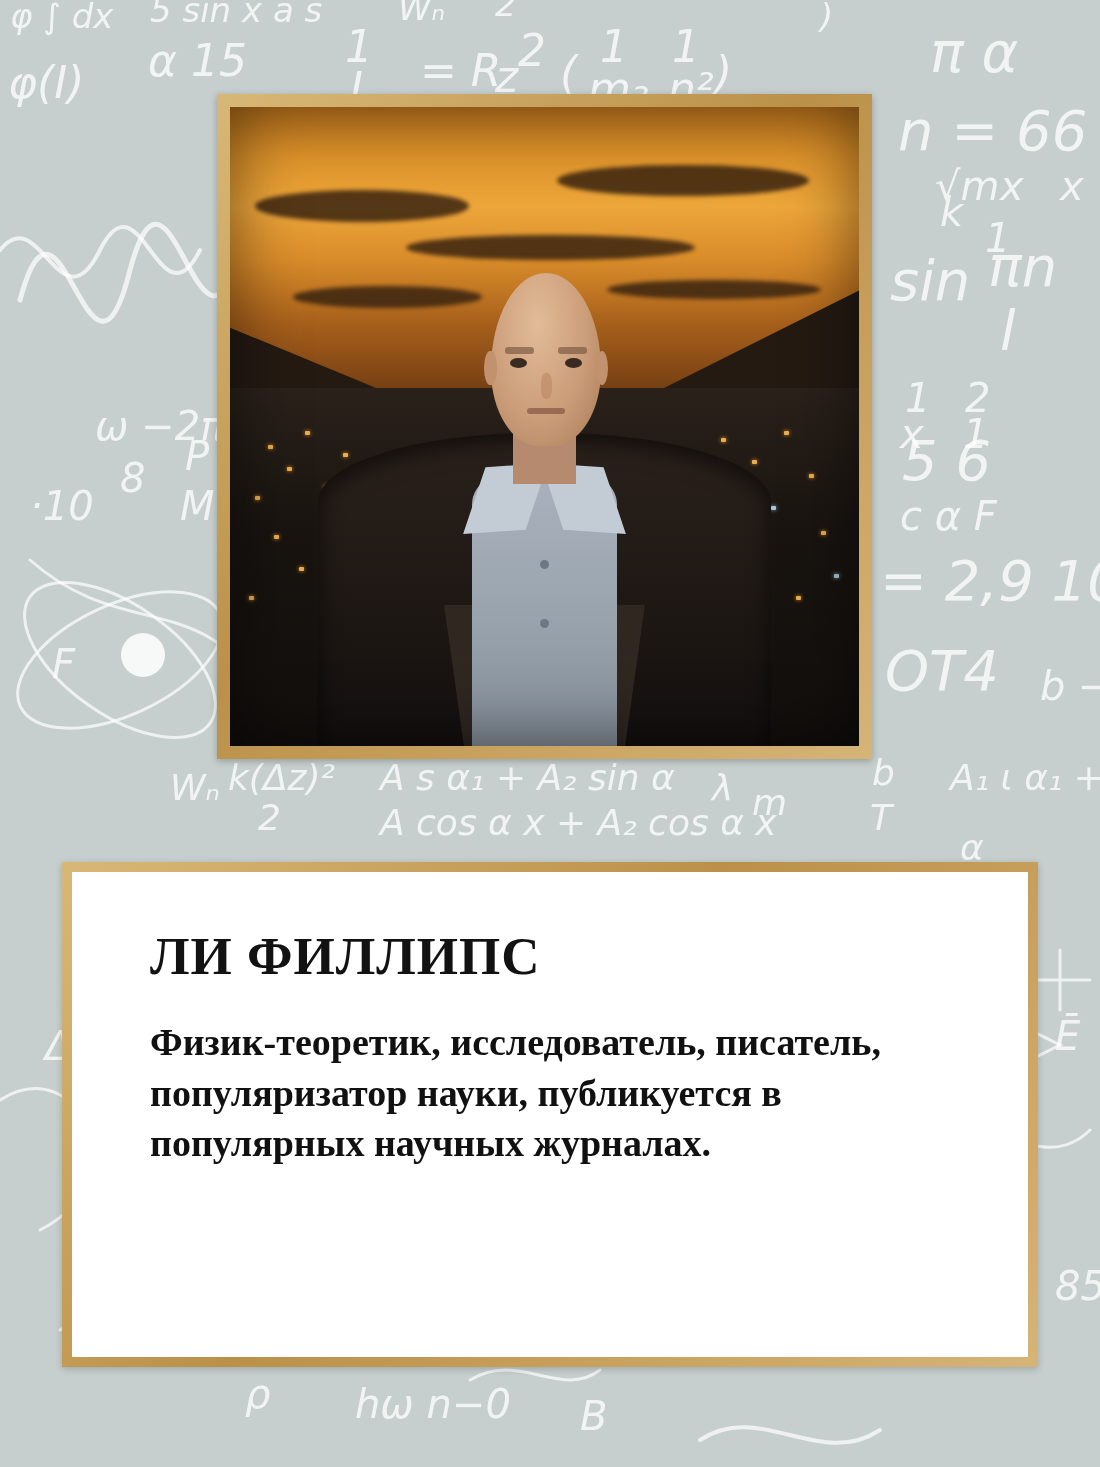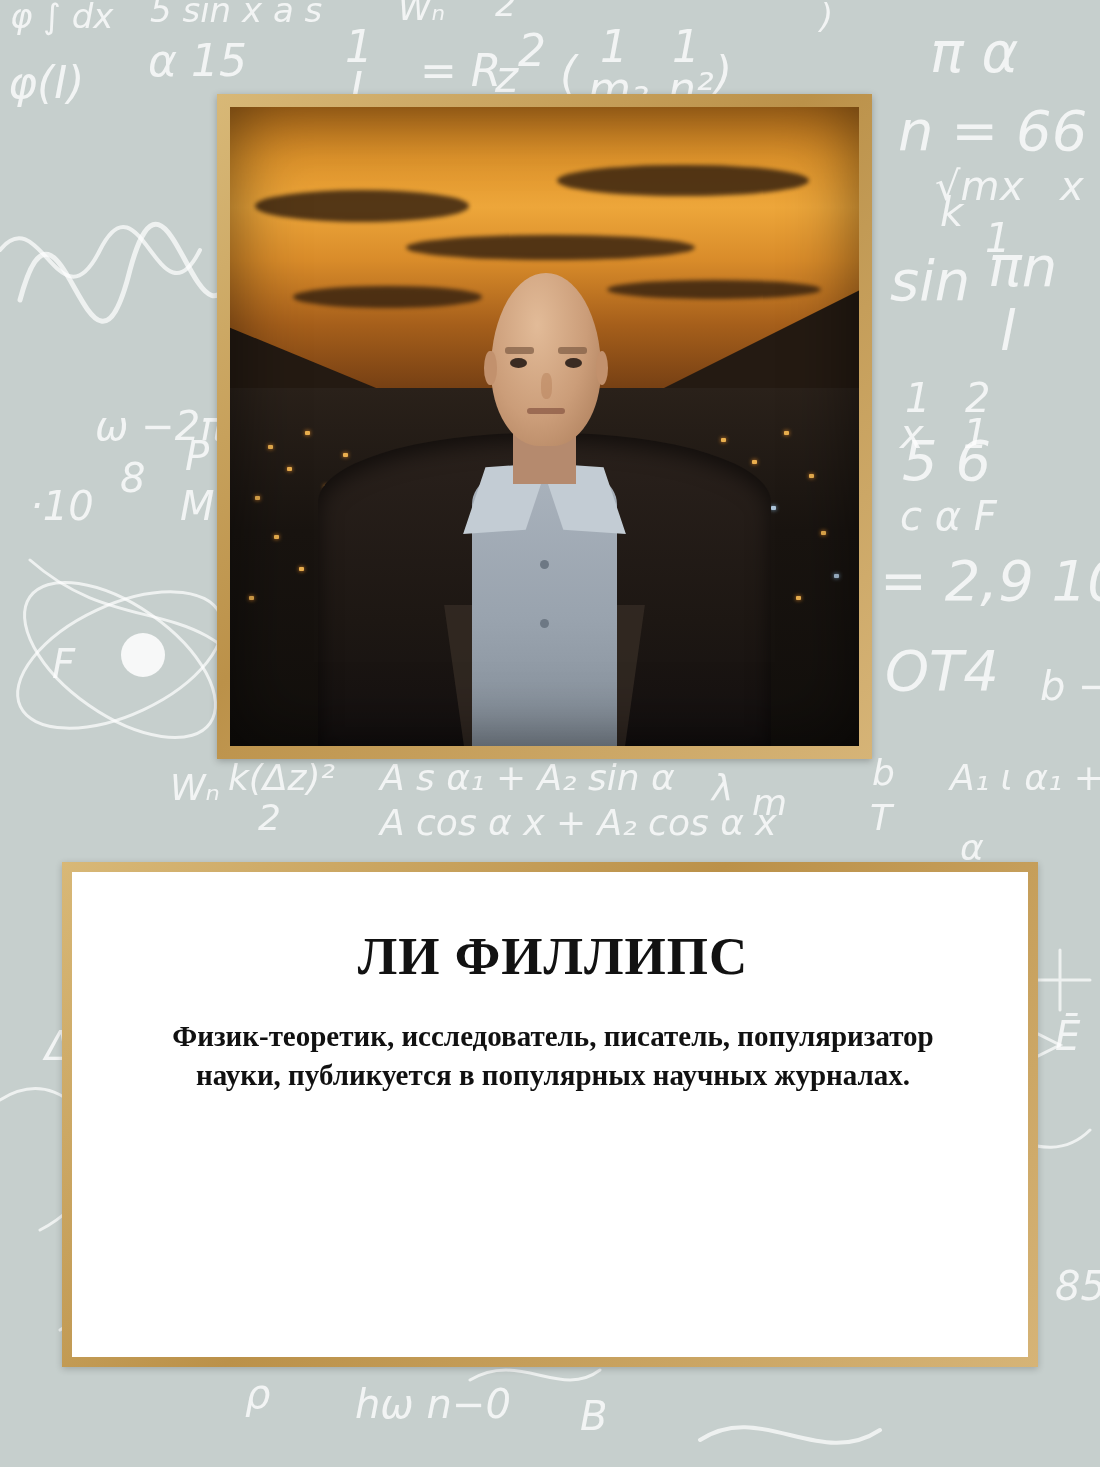--- a/index.html
+++ b/index.html
@@ -239,34 +239,33 @@
     padding: 10px;
     box-sizing: border-box;
     box-shadow: 0 2px 7px rgba(0,0,0,0.2);
   }
   #info-card-inner {
     width: 100%;
     height: 100%;
     background: #ffffff;
     box-sizing: border-box;
     padding: 58px 72px 40px 78px;
-    text-align: center;
   }
   #person-name {
     font-family: "Liberation Serif", serif;
     font-size: 53px;
     font-weight: 700;
     letter-spacing: 1px;
     color: #121212;
     margin: 0 0 34px 0;
     line-height: 1;
   }
   #person-bio {
     font-family: "Liberation Serif", serif;
-    font-size: 29px;
+    font-size: 38px;
     font-weight: 700;
     color: #111111;
     line-height: 1.33;
     margin: 0;
     max-width: 840px;
   }
 </style>
 </head>
 <body>
 

